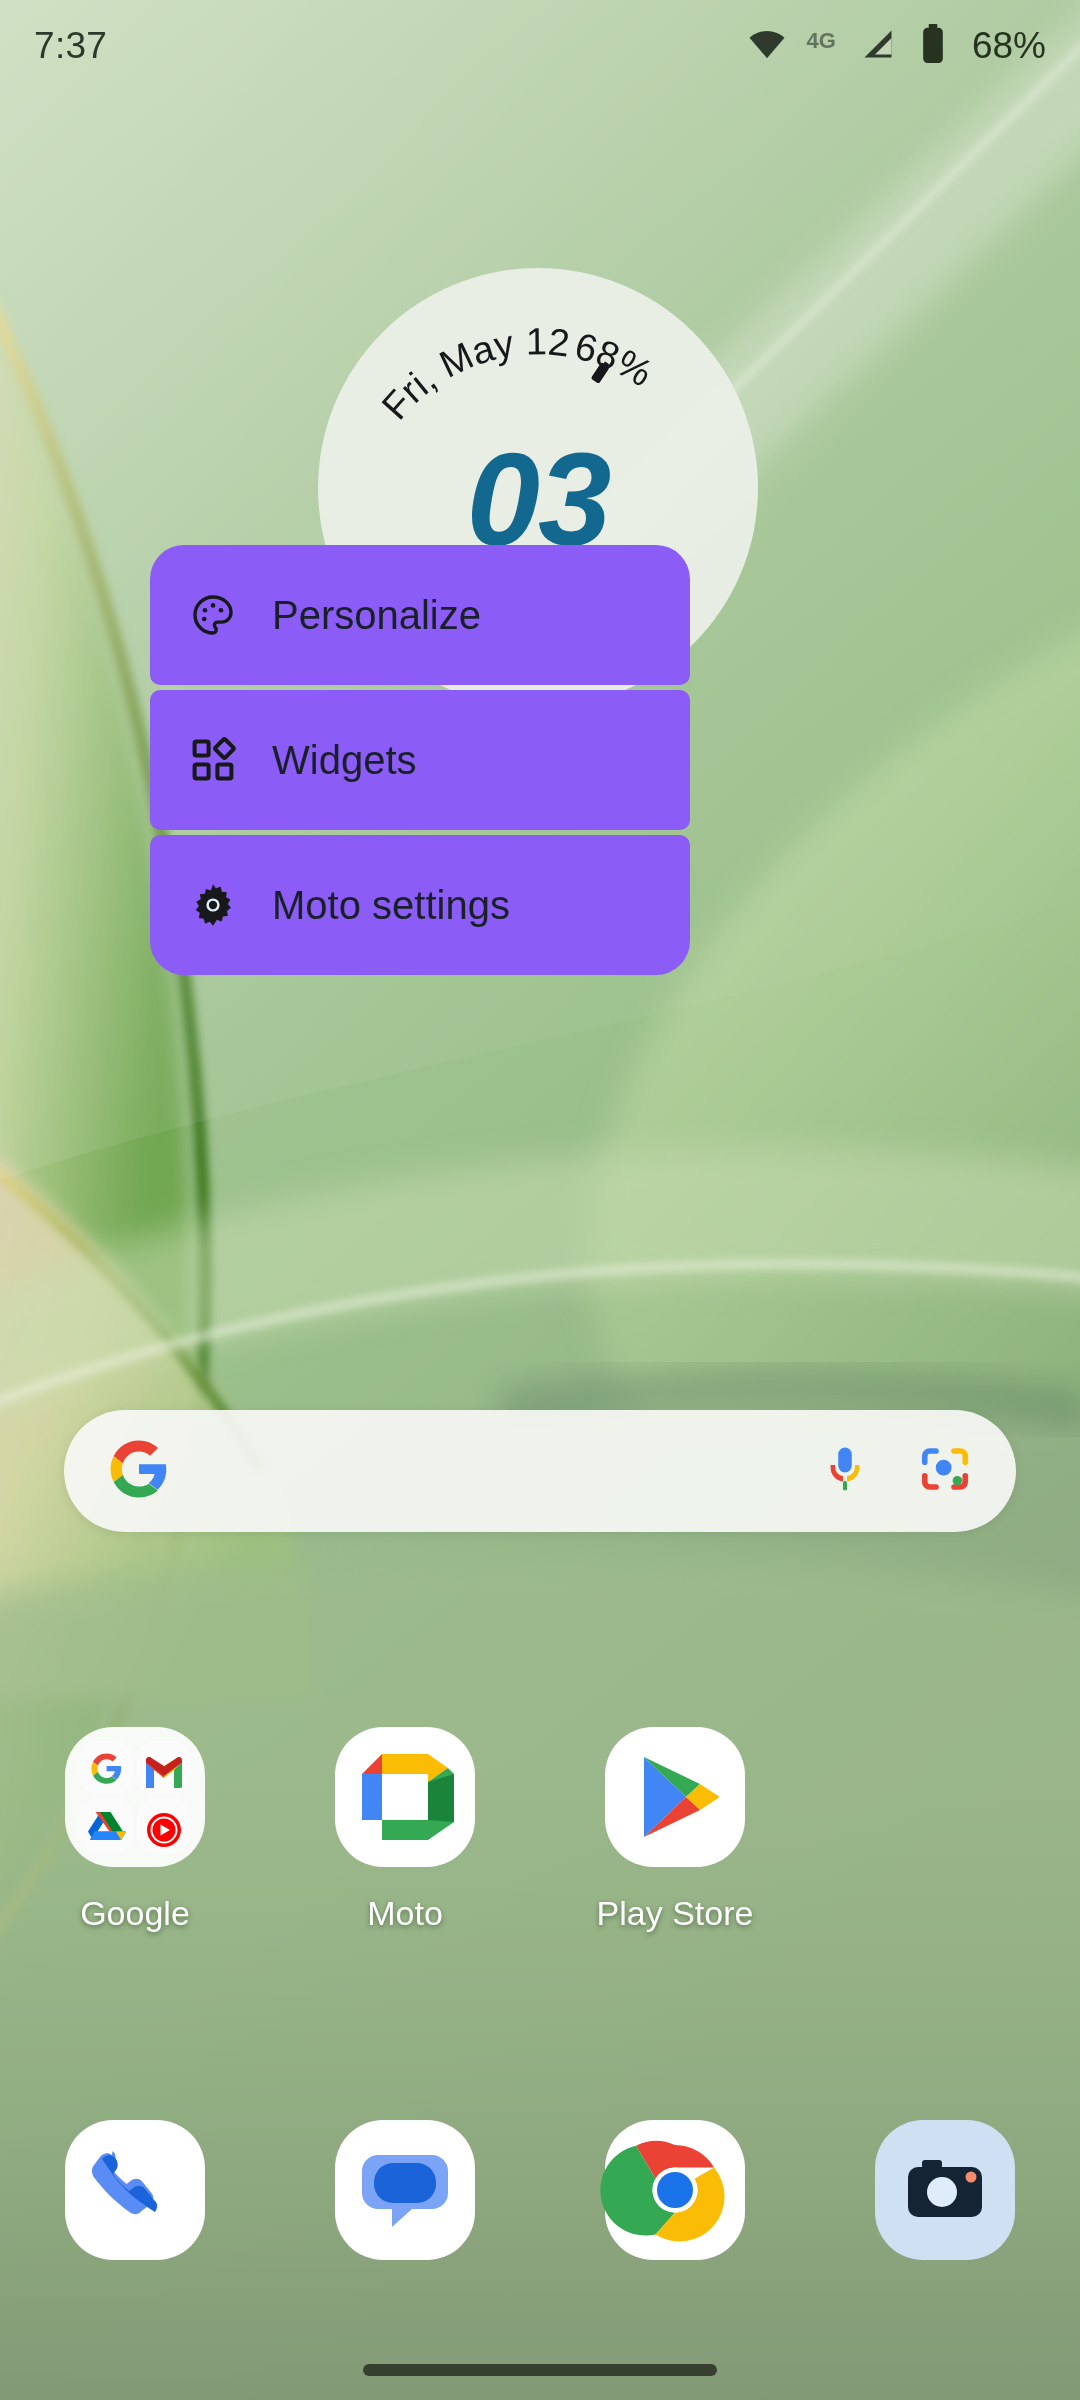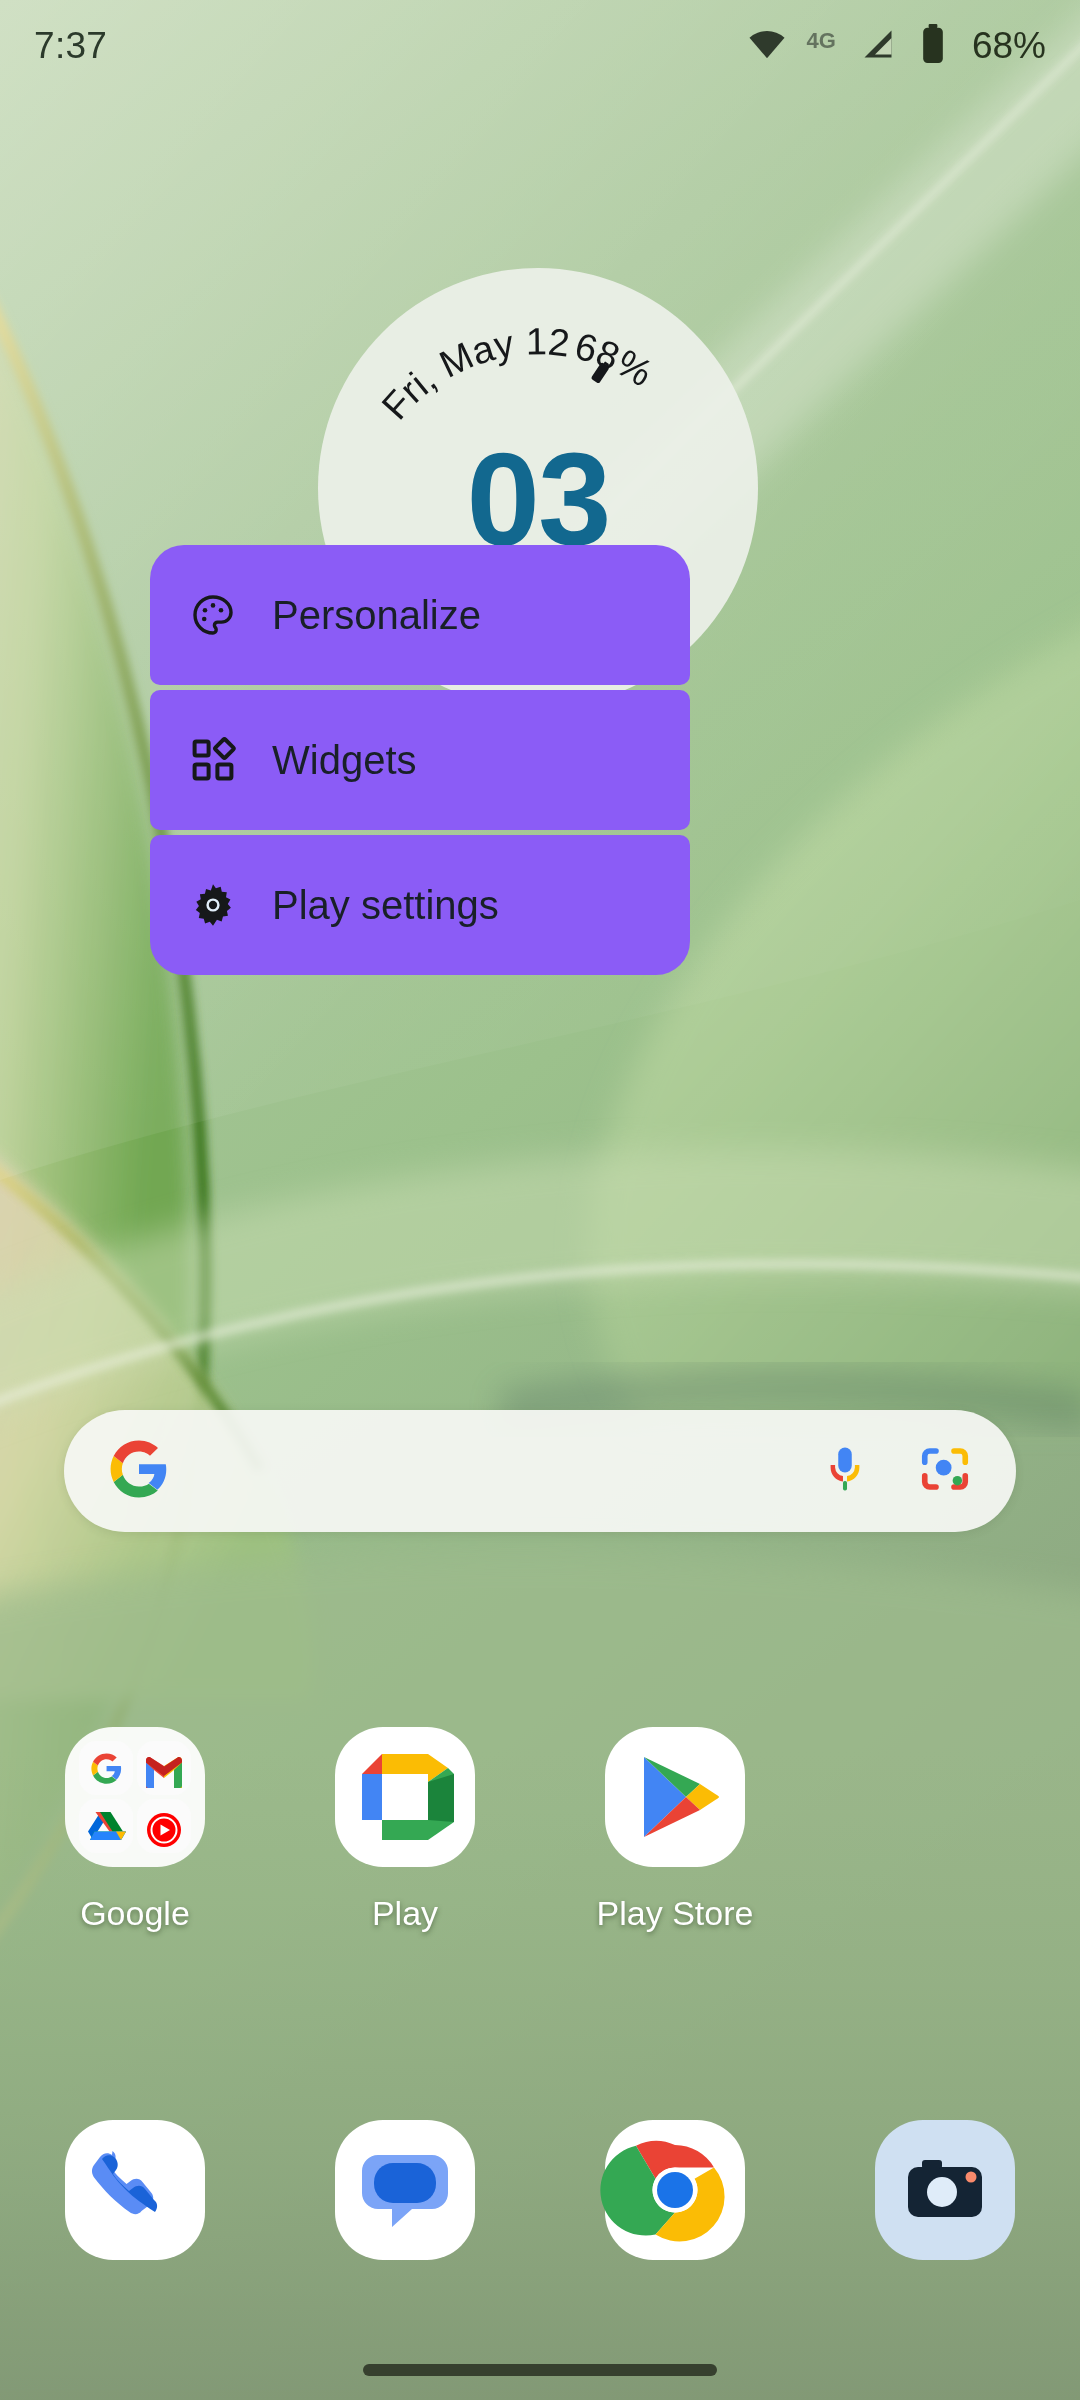--- a/index.html
+++ b/index.html
@@ -29,21 +29,21 @@
   #clock-widget{
     position:absolute; left:318px; top:268px; width:440px; height:440px;
     border-radius:50%;
     background:rgba(236,240,232,0.93);
     z-index:10;
   }
   #clock-curved{ position:absolute; inset:0; }
   #clock-hour{
     position:absolute; left:0; right:0; top:166px;
     text-align:center; font-size:132px; font-weight:700;
-    color:#12688f; letter-spacing:-2px; line-height:1;
+    color:#12688f; letter-spacing:-2px; line-height:1;font-style:italic;
   }
 
   
   #popup-menu{
     position:absolute; left:150px; top:545px; width:540px; z-index:30;
     display:flex; flex-direction:column; gap:5px;
   }
   .menu-item{
     background:#8b5cf6; display:flex; align-items:center;
     height:140px; padding-left:38px; gap:34px;
@@ -247,21 +247,21 @@
   </div>
 
   <div class="menu-item">
     <span class="menu-icon">
       <svg width="48" height="48" viewBox="0 0 24 24">
         <path fill="#16181a" d="M12 1.6l1.45 2.05 2.4-.72.55 2.45 2.5.22-.4 2.47 2.2 1.23-1.3 2.15 1.55 1.98-1.98 1.55.5 2.45-2.48.37-.66 2.42-2.36-.82L12 22.4l-1.6-1.97-2.36.82-.66-2.42-2.48-.37.5-2.45-1.98-1.55L4.97 12.5 3.67 10.35l2.2-1.23-.4-2.47 2.5-.22.55-2.45 2.4.72z"></path>
         <circle cx="12" cy="12" r="3.3" fill="#e2effa"></circle>
         <circle cx="12" cy="12" r="2.1" fill="#16181a"></circle>
       </svg>
     </span>
-    <span class="menu-label">Play settings</span>
+    <span class="menu-label">Moto settings</span>
   </div>
 </div>
 
 <div id="search-bar">
   <span>
     <svg width="62" height="62" viewBox="0 0 48 48">
       <path fill="#4285F4" d="M45.1 24.5c0-1.6-.1-2.8-.4-4.1H24v7.5h11.9c-.2 2-1.5 5-4.4 7l6.7 5.2c4-3.7 6.9-9.1 6.9-15.6z"></path>
       <path fill="#34A853" d="M24 46c5.9 0 10.9-1.9 14.5-5.3l-6.9-5.3c-1.8 1.3-4.3 2.2-7.6 2.2-5.8 0-10.7-3.8-12.5-9.1l-7.1 5.5C8 41.2 15.4 46 24 46z"></path>
       <path fill="#FBBC05" d="M11.5 28.5c-.5-1.4-.8-2.9-.8-4.5s.3-3.1.8-4.5l-7.1-5.5C2.9 17.1 2 20.4 2 24s.9 6.9 2.4 10z"></path>
       <path fill="#EA4335" d="M24 10.5c4.1 0 6.9 1.8 8.5 3.3l6.2-6C34.9 4.3 29.9 2 24 2 15.4 2 8 6.8 4.4 14l7.1 5.5c1.8-5.3 6.7-9 12.5-9z"></path>
@@ -341,21 +341,21 @@
         <path fill="#4285F4" d="M32 52 52 52 52 98 32 98z"></path>
         <path fill="#34A853" d="M32 98 52 98 52 118 72 118 72 98z"></path>
         <path fill="#FBBC04" d="M52 32 98 32 98 52 72 52 72 98 52 98z"></path>
         <path fill="#34A853" d="M52 98 98 98 98 118 52 118z"></path>
         <path fill="#ffffff" d="M52 52 72 52 72 98 52 98z"></path>
         <path fill="#FBBC04" d="M98 32 98 60 118 46z"></path>
         <path fill="#34A853" d="M98 60 98 118 124 100 124 52 118 46z"></path>
         <path fill="#188038" d="M98 60 98 98 124 100 124 52z" opacity="0.9"></path>
       </svg>
     </div>
-    <div class="app-label">Play</div>
+    <div class="app-label">Moto</div>
   </div>
 
 
   <div class="app-cell">
     <div class="app-icon">
       <svg width="150" height="150" viewBox="0 0 150 150">
         <rect x="5" y="5" width="140" height="140" rx="48" fill="#ffffff"></rect>
         <path fill="#4285F4" d="M44 35 44 115 86 75z"></path>
         <path fill="#34A853" d="M44 35 100 62 86 75z"></path>
         <path fill="#FBBC04" d="M100 62 116 72.5C120 75 120 75 116 77.5L100 88 86 75z"></path>

